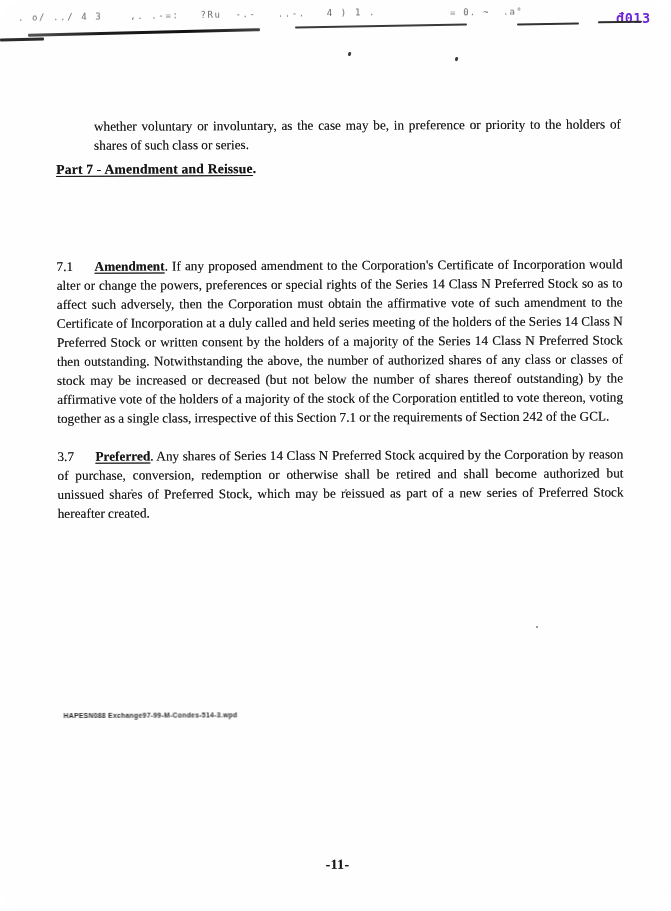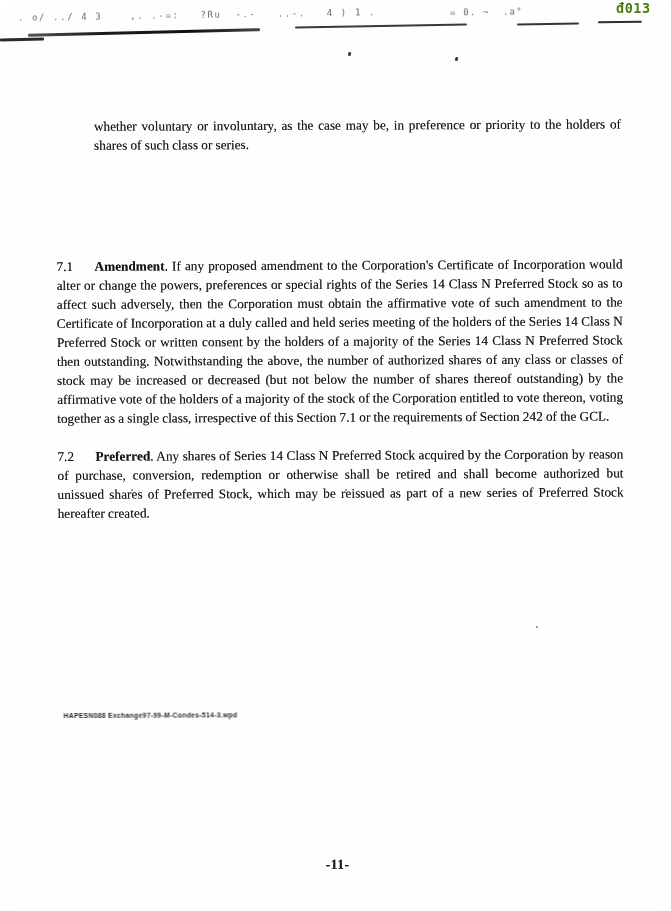--- a/index.html
+++ b/index.html
@@ -10,22 +10,22 @@
   .scan-tilt { position:absolute; inset:0; transform:rotate(-0.25deg); transform-origin:40% 40%; }
 
   
   .fax-garble {
     position:absolute; font-family:"DejaVu Sans Mono", monospace;
     color:#4c4c4c; white-space:pre; filter:blur(0.35px); opacity:.85;
   }
   #fax-garble-left  { left:18px; top:10px; font-size:9px;  letter-spacing:1.6px; transform:rotate(-0.9deg); }
   #fax-garble-right { left:450px; top:7px; font-size:9px;  letter-spacing:1.2px; transform:rotate(-0.8deg); }
   #fax-stamp {
-    position:absolute; left:616px; top:0; font-family:"DejaVu Sans Mono", monospace;
-    font-size:13.5px; font-weight:bold; color:#4d7c0f; letter-spacing:0.5px;
+    position:absolute; left:616px; top:10px; font-family:"DejaVu Sans Mono", monospace;
+    font-size:13.5px; font-weight:bold; color:#6d28d9; letter-spacing:0.5px;
   }
   .fax-stroke { position:absolute; background:#2b2b2b; border-radius:1px; }
   #stroke-1 { left:0px;   top:38px; width:44px;  height:2.6px; transform:rotate(-1.2deg); }
   #stroke-2 { left:28px;  top:31px; width:232px; height:2.8px; transform:rotate(-1.4deg);
               background:linear-gradient(90deg,#555 0%,#1e1e1e 30%,#111 70%,#444 100%); }
   #stroke-3 { left:295px; top:25px; width:172px; height:2px;   transform:rotate(-1deg); background:#3a3a3a; }
   #stroke-4 { left:517px; top:22.5px; width:62px; height:2.2px; transform:rotate(-1deg); background:#333; }
   #stroke-5 { left:598px; top:20.5px; width:44px; height:2.4px; transform:rotate(-1deg); background:#2e2e2e; }
 
   
@@ -35,21 +35,21 @@
   }
   #cont-para   { left:95px; top:103px; width:527px; }
   #part-heading{
     position:absolute; left:57px; top:161px; font-size:13.6px; font-weight:bold;
     letter-spacing:0.2px; text-shadow:0 0 0.4px rgba(0,0,0,.6);
   }
   #part-heading .hd-underline { text-decoration:underline; text-decoration-thickness:1.4px; text-underline-offset:2px; }
   #sec-71 { left:57px; top:195px; width:566px; }
   #sec-72 { left:57px; top:385px; width:566px; }
   .secnum  { display:inline-block; width:38px;margin-top:48px; }
-  .sectitle{ font-weight:bold; text-decoration-thickness:1.3px; text-underline-offset:2px;margin-top:42px; }
+  .sectitle{ font-weight:bold; text-decoration:underline; text-decoration-thickness:1.3px; text-underline-offset:2px;margin-top:42px; }
 
   
   #footer-file {
     position:absolute; left:62px; top:711px; font-family:"Liberation Sans", sans-serif;
     font-size:6.8px; letter-spacing:0.3px; color:#2a2a2a; filter:blur(0.35px);
     font-weight:bold; transform:scaleY(0.95);
   }
   #page-num {
     position:absolute; left:0; top:857px; width:671px; text-align:center;
     font-size:13.5px; font-weight:bold; letter-spacing:0.5px;
@@ -74,27 +74,30 @@
     <div id="stroke-2" class="fax-stroke"></div>
     <div id="stroke-3" class="fax-stroke"></div>
     <div id="stroke-4" class="fax-stroke"></div>
     <div id="stroke-5" class="fax-stroke"></div>
   </div>
 
   <div class="scan-tilt">
 
     <p id="cont-para" class="para">whether voluntary or involuntary, as the case may be, in preference or priority to the holders of shares of such class or series.</p>
 
+    <div id="part-heading">
+      <span class="hd-underline">Part 7 - Amendment and Reissue</span><span>.</span>
+    </div>
 
     <p id="sec-71" class="para">
       <span class="secnum">7.1</span><span class="sectitle">Amendment</span><span>.  If any proposed amendment to the Corporation's Certificate of Incorporation would alter or change the powers, preferences or special rights of the Series 14 Class N Preferred Stock so as to affect such adversely, then the Corporation must obtain the affirmative vote of such amendment to the Certificate of Incorporation at a duly called and held series meeting of the holders of the Series 14 Class N Preferred Stock or written consent by the holders of a majority of the Series 14 Class N Preferred Stock then outstanding.  Notwithstanding the above, the number of authorized shares of any class or classes of stock may be increased or decreased (but not below the number of shares thereof outstanding) by the affirmative vote of the holders of a majority of the stock of the Corporation entitled to vote thereon, voting together as a single class, irrespective of this Section 7.1 or the requirements of Section 242 of the GCL.</span>
     </p>
 
     <p id="sec-72" class="para">
-      <span class="secnum">7.2</span><span class="sectitle">Preferred</span><span>.  Any shares of Series 14 Class N Preferred Stock acquired by the Corporation by reason of purchase, conversion, redemption or otherwise shall be retired and shall become authorized but unissued shares of Preferred Stock, which may be reissued as part of a new series of Preferred Stock hereafter created.</span>
+      <span class="secnum">3.7</span><span class="sectitle">Preferred</span><span>.  Any shares of Series 14 Class N Preferred Stock acquired by the Corporation by reason of purchase, conversion, redemption or otherwise shall be retired and shall become authorized but unissued shares of Preferred Stock, which may be reissued as part of a new series of Preferred Stock hereafter created.</span>
     </p>
 
     <div id="footer-file">HAPESN088 Exchange97-99-M-Condes-514-3.wpd</div>
 
     <div id="page-num">-11-</div>
   </div>
 
   <div class="speck comma" style="left:348px; top:52px;"></div>
   <div class="speck comma" style="left:455px; top:57px;"></div>
   <div class="speck dot" style="left:131px; top:489px;"></div>

